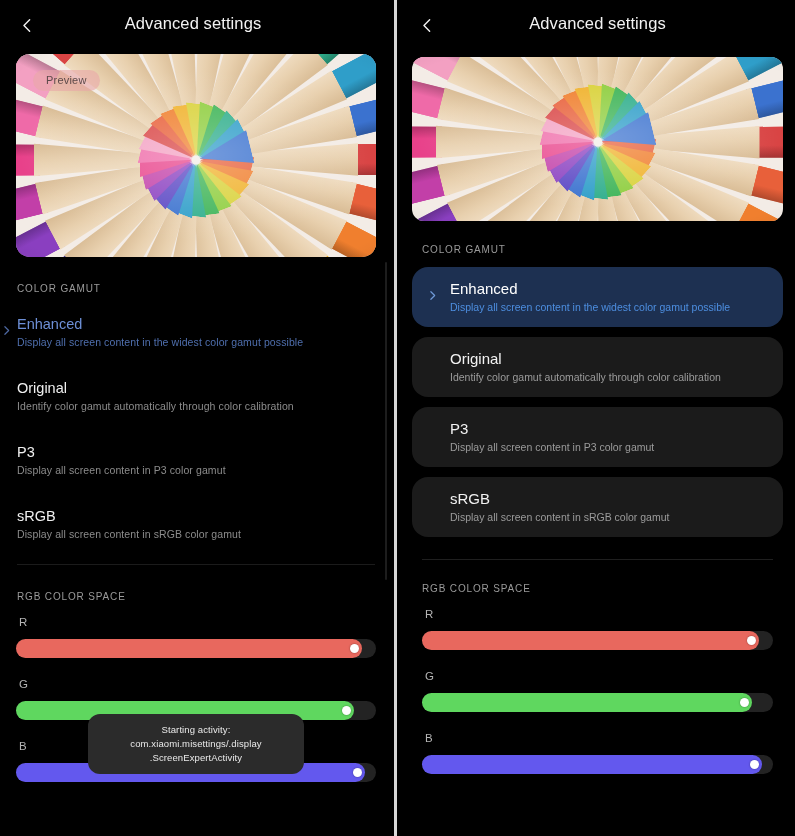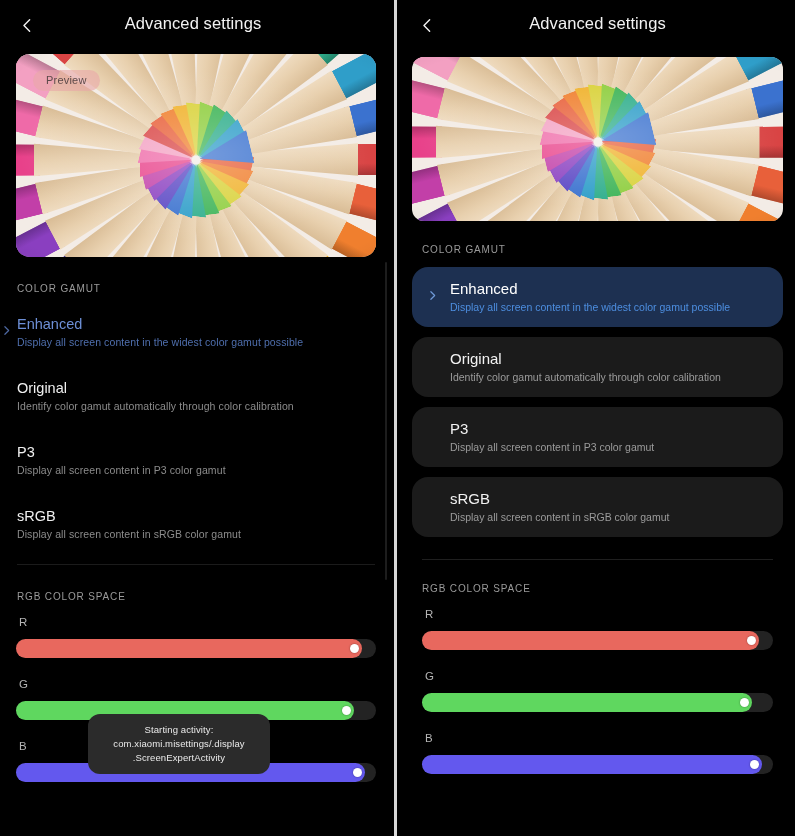--- a/index.html
+++ b/index.html
@@ -255,21 +255,21 @@
     height: 318px;
     border-radius: 1px;
     background: #1d1d1d;
   }
 
   
   .toast {
     position: absolute;
     left: 88px;
     top: 714px;
-    width: 182px;
+    width: 216px;
     padding: 9px 12px 10px;
     border-radius: 12px;
     background: #2b2b2b;
     color: #eaeaea;
     font-size: 9.5px;
     line-height: 1.45;
     text-align: center;
     letter-spacing: .1px;
   }
 </style>

